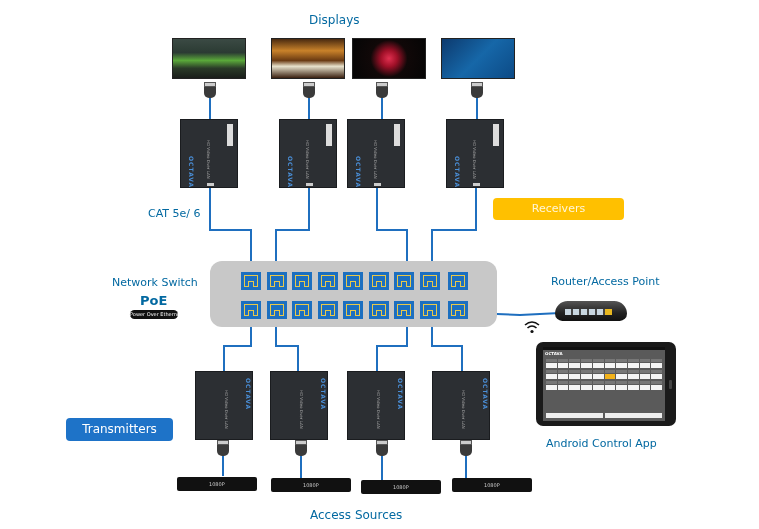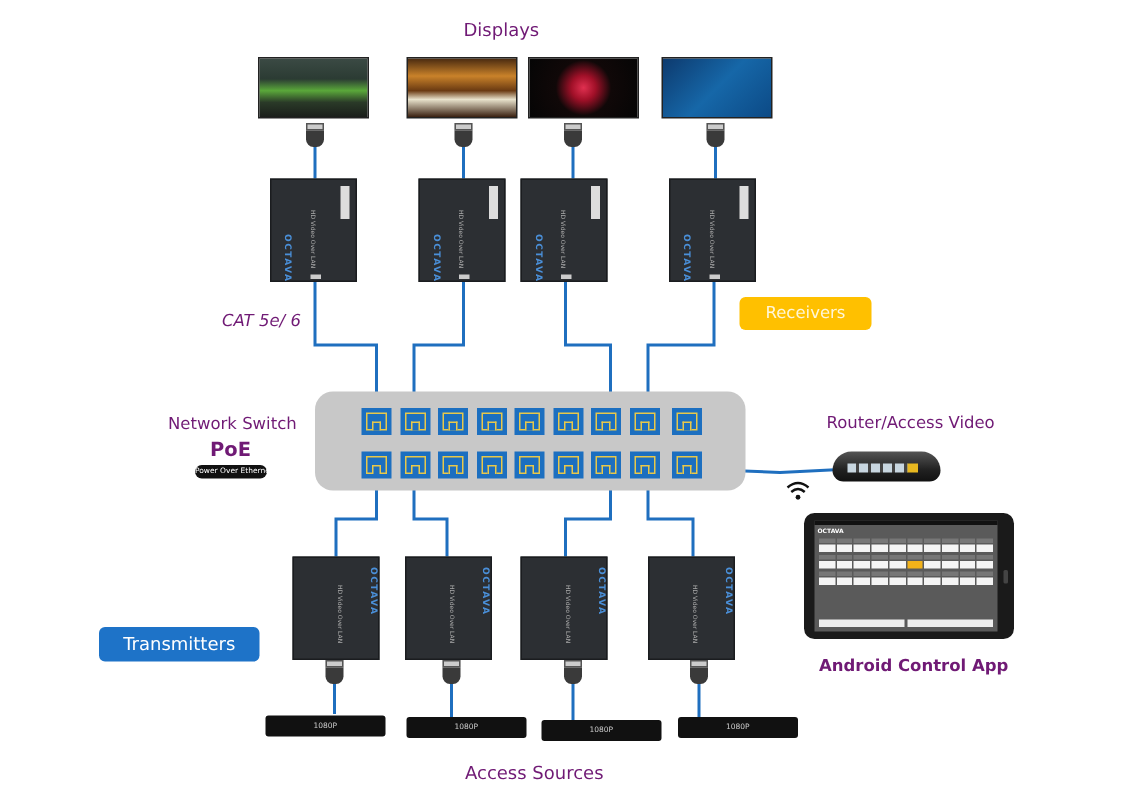--- a/index.html
+++ b/index.html
@@ -1,18 +1,18 @@
 <!DOCTYPE html>
 <html><head>
 <meta charset="utf-8">
 <style>
   html,body{margin:0;padding:0;background:#fff;}
   body{width:759px;height:529px;position:relative;overflow:hidden;font-family:"DejaVu Sans",sans-serif;color:#222;}
   .abs{position:absolute;}
-  .label{position:absolute;font-size:11px;color:#701a75;white-space:nowrap;}
+  .label{position:absolute;font-size:11px;color:#0369a1;white-space:nowrap;}
   svg.wires{position:absolute;left:0;top:0;width:759px;height:529px;}
   .display{position:absolute;width:74px;height:41px;border:1px solid #222;box-sizing:border-box;}
   .d1{background:linear-gradient(180deg,#3b4a44 0%,#2b3b33 35%,#5aa83a 55%,#2a3a28 75%,#1a1e1a 100%);}
   .d2{background:linear-gradient(180deg,#4a2a10 0%,#c9822a 30%,#6a3a12 55%,#e8e2cc 70%,#3a2010 100%);}
   .d3{background:radial-gradient(circle at 50% 50%,#e03050 0%,#a01028 20%,#100808 45%,#050505 100%);}
   .d4{background:linear-gradient(135deg,#0d3a6e 0%,#1667a8 50%,#0c4a86 100%);}
   .hdmi{position:absolute;width:12px;height:16px;}
   .hdmi .head{width:12px;height:5px;background:#ccc;border:1px solid #555;box-sizing:border-box;}
   .hdmi .body{width:12px;height:11px;background:#3a3a3a;border-radius:0 0 5px 5px;}
   .box{position:absolute;width:58px;height:69px;background:#2c2f33;border:1px solid #1a1c1f;box-sizing:border-box;}
@@ -114,22 +114,22 @@
   <div class="tag" style="left:46px;top:4px;"></div>
   <div class="port" style="left:26px;top:63px;"></div>
 </div>
 <div class="box" style="left:446px;top:119px;">
   <span class="logo" style="left:14px;top:36px;">OCTAVA</span>
   <span class="txt" style="left:30px;top:20px;">HD Video Over LAN</span>
   <div class="tag" style="left:46px;top:4px;"></div>
   <div class="port" style="left:26px;top:63px;"></div>
 </div>
 
-<div class="label" style="left:148px;top:207px;font-style:italic;">CAT 5e/ 6</div>
-<div class="pill" style="left:493px;top:198px;width:88px;height:22px;line-height:22px;background:#ffc000;color:#fff6d8;">Receivers</div>
+<div class="label" style="left:148px;top:207px;">CAT 5e/ 6</div>
+<div class="pill" style="left:493px;top:198px;width:131px;height:22px;line-height:22px;background:#ffc000;color:#fff6d8;">Receivers</div>
 
 <div class="label" style="left:112px;top:276px;text-align:center;">Network Switch</div>
 <div class="label" style="left:140px;top:293px;font-weight:bold;font-size:13px;">PoE</div>
 <div class="abs" style="left:130px;top:310px;width:48px;height:9px;background:#111;border-radius:5px;color:#fff;font-size:5px;line-height:9px;text-align:center;white-space:nowrap;">Power Over Ethernet</div>
 
 <div class="switch" id="switch">
     <div class="rj" style="left: 31px; top: 11px;">
       <div class="inner"></div>
       <div class="notch"></div>
     </div>
@@ -196,21 +196,21 @@
     <div class="rj" style="left: 209.5px; top: 40px;">
       <div class="inner"></div>
       <div class="notch"></div>
     </div>
     <div class="rj" style="left: 238px; top: 40px;">
       <div class="inner"></div>
       <div class="notch"></div>
     </div>
   </div>
 
-<div class="label" style="left:551px;top:275px;">Router/Access Video</div>
+<div class="label" style="left:551px;top:275px;">Router/Access Point</div>
 <div class="router">
     <div class="ports"></div>
     <div class="yp"></div>
   </div>
 
 <svg class="abs" style="left:524px;top:320px;" width="16" height="14">
   <g fill="none" stroke="#111" stroke-width="1.6">
     <path d="M1 5 Q8 -1 15 5"></path>
     <path d="M3.5 8 Q8 4 12.5 8"></path>
   </g>
@@ -293,21 +293,21 @@
         <span></span>
         <span></span>
       </div>
     <div class="bottombtns">
         <span></span>
         <span></span>
       </div>
   </div>
   <div class="abs" style="left:133px;top:38px;width:3px;height:9px;background:#444;border-radius:1px;"></div>
 </div>
-<div class="label" style="left:546px;top:437px;font-size:11px;font-weight:bold;">Android Control App</div>
+<div class="label" style="left:546px;top:437px;font-size:11px;">Android Control App</div>
 
 <div class="pill" style="left:66px;top:418px;width:107px;height:23px;line-height:23px;background:#1e73c8;font-size:12px;">Transmitters</div>
 
 <div class="box" style="left:195px;top:371px;">
   <span class="logo" style="left:56px;top:6px;">OCTAVA</span>
   <span class="txt" style="left:33px;top:18px;">HD Video Over LAN</span>
 </div>
 <div class="box" style="left:270px;top:371px;">
   <span class="logo" style="left:56px;top:6px;">OCTAVA</span>
   <span class="txt" style="left:33px;top:18px;">HD Video Over LAN</span>

